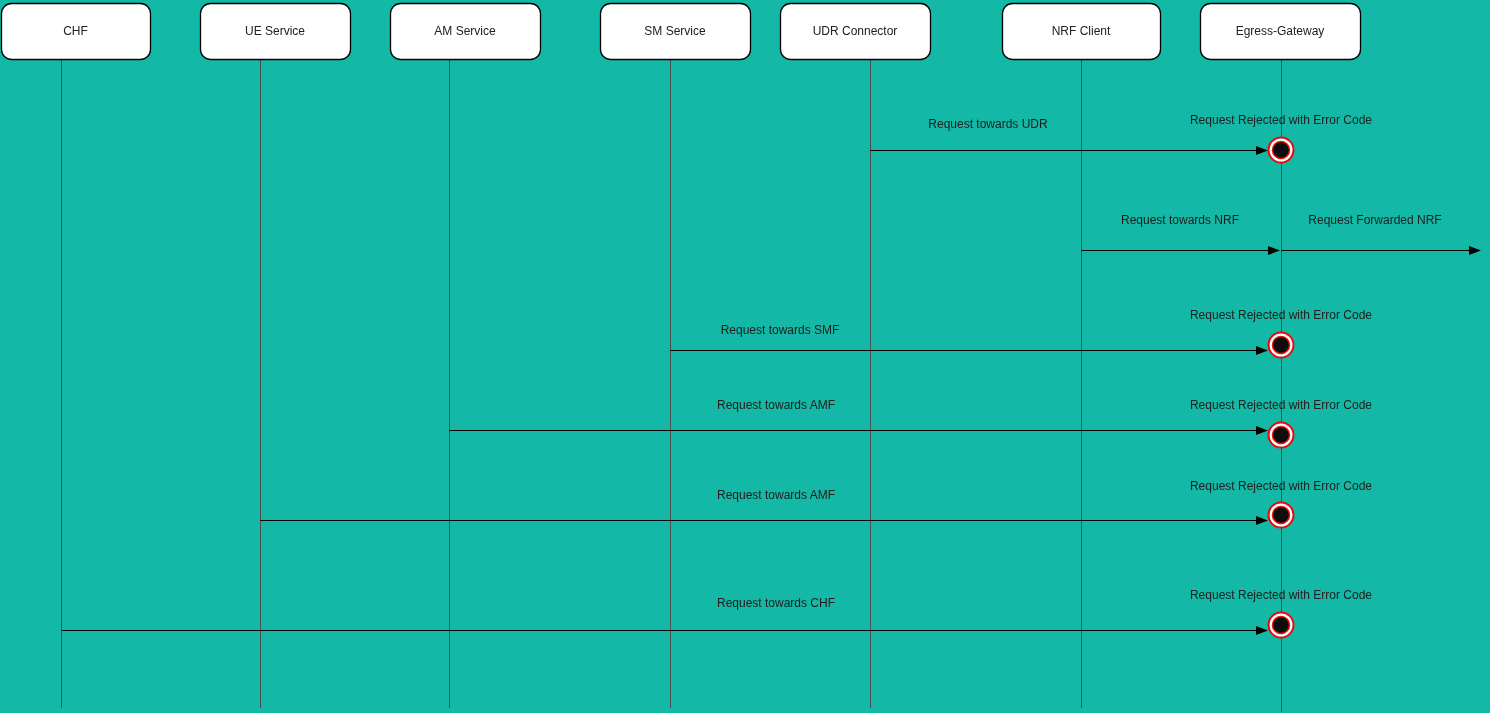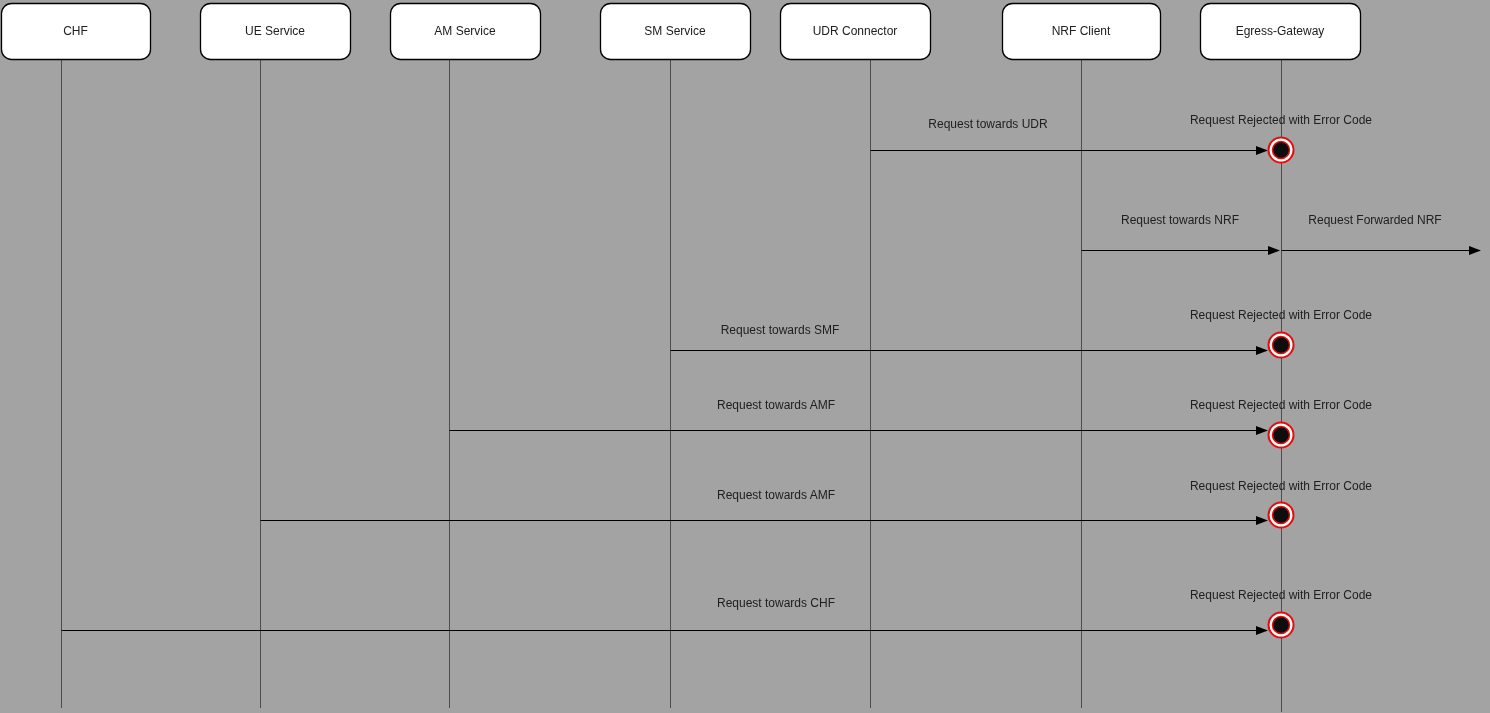--- a/index.html
+++ b/index.html
@@ -1,20 +1,20 @@
 <!DOCTYPE html>
 <html><head>
 <meta charset="utf-8">
 <style>
   html, body { margin: 0; padding: 0; background: #ffffff; }
   .canvas {
     position: relative;
     width: 1490px;
     height: 713px;
-    background: #a3a3a3;
+    background: #14b8a6;
     overflow: hidden;
     font-family: "Liberation Sans", sans-serif;
   }
   svg text {
     font-family: "Liberation Sans", sans-serif;
     font-size: 12px;
     fill: #202020;
   }
 </style>
 </head>

